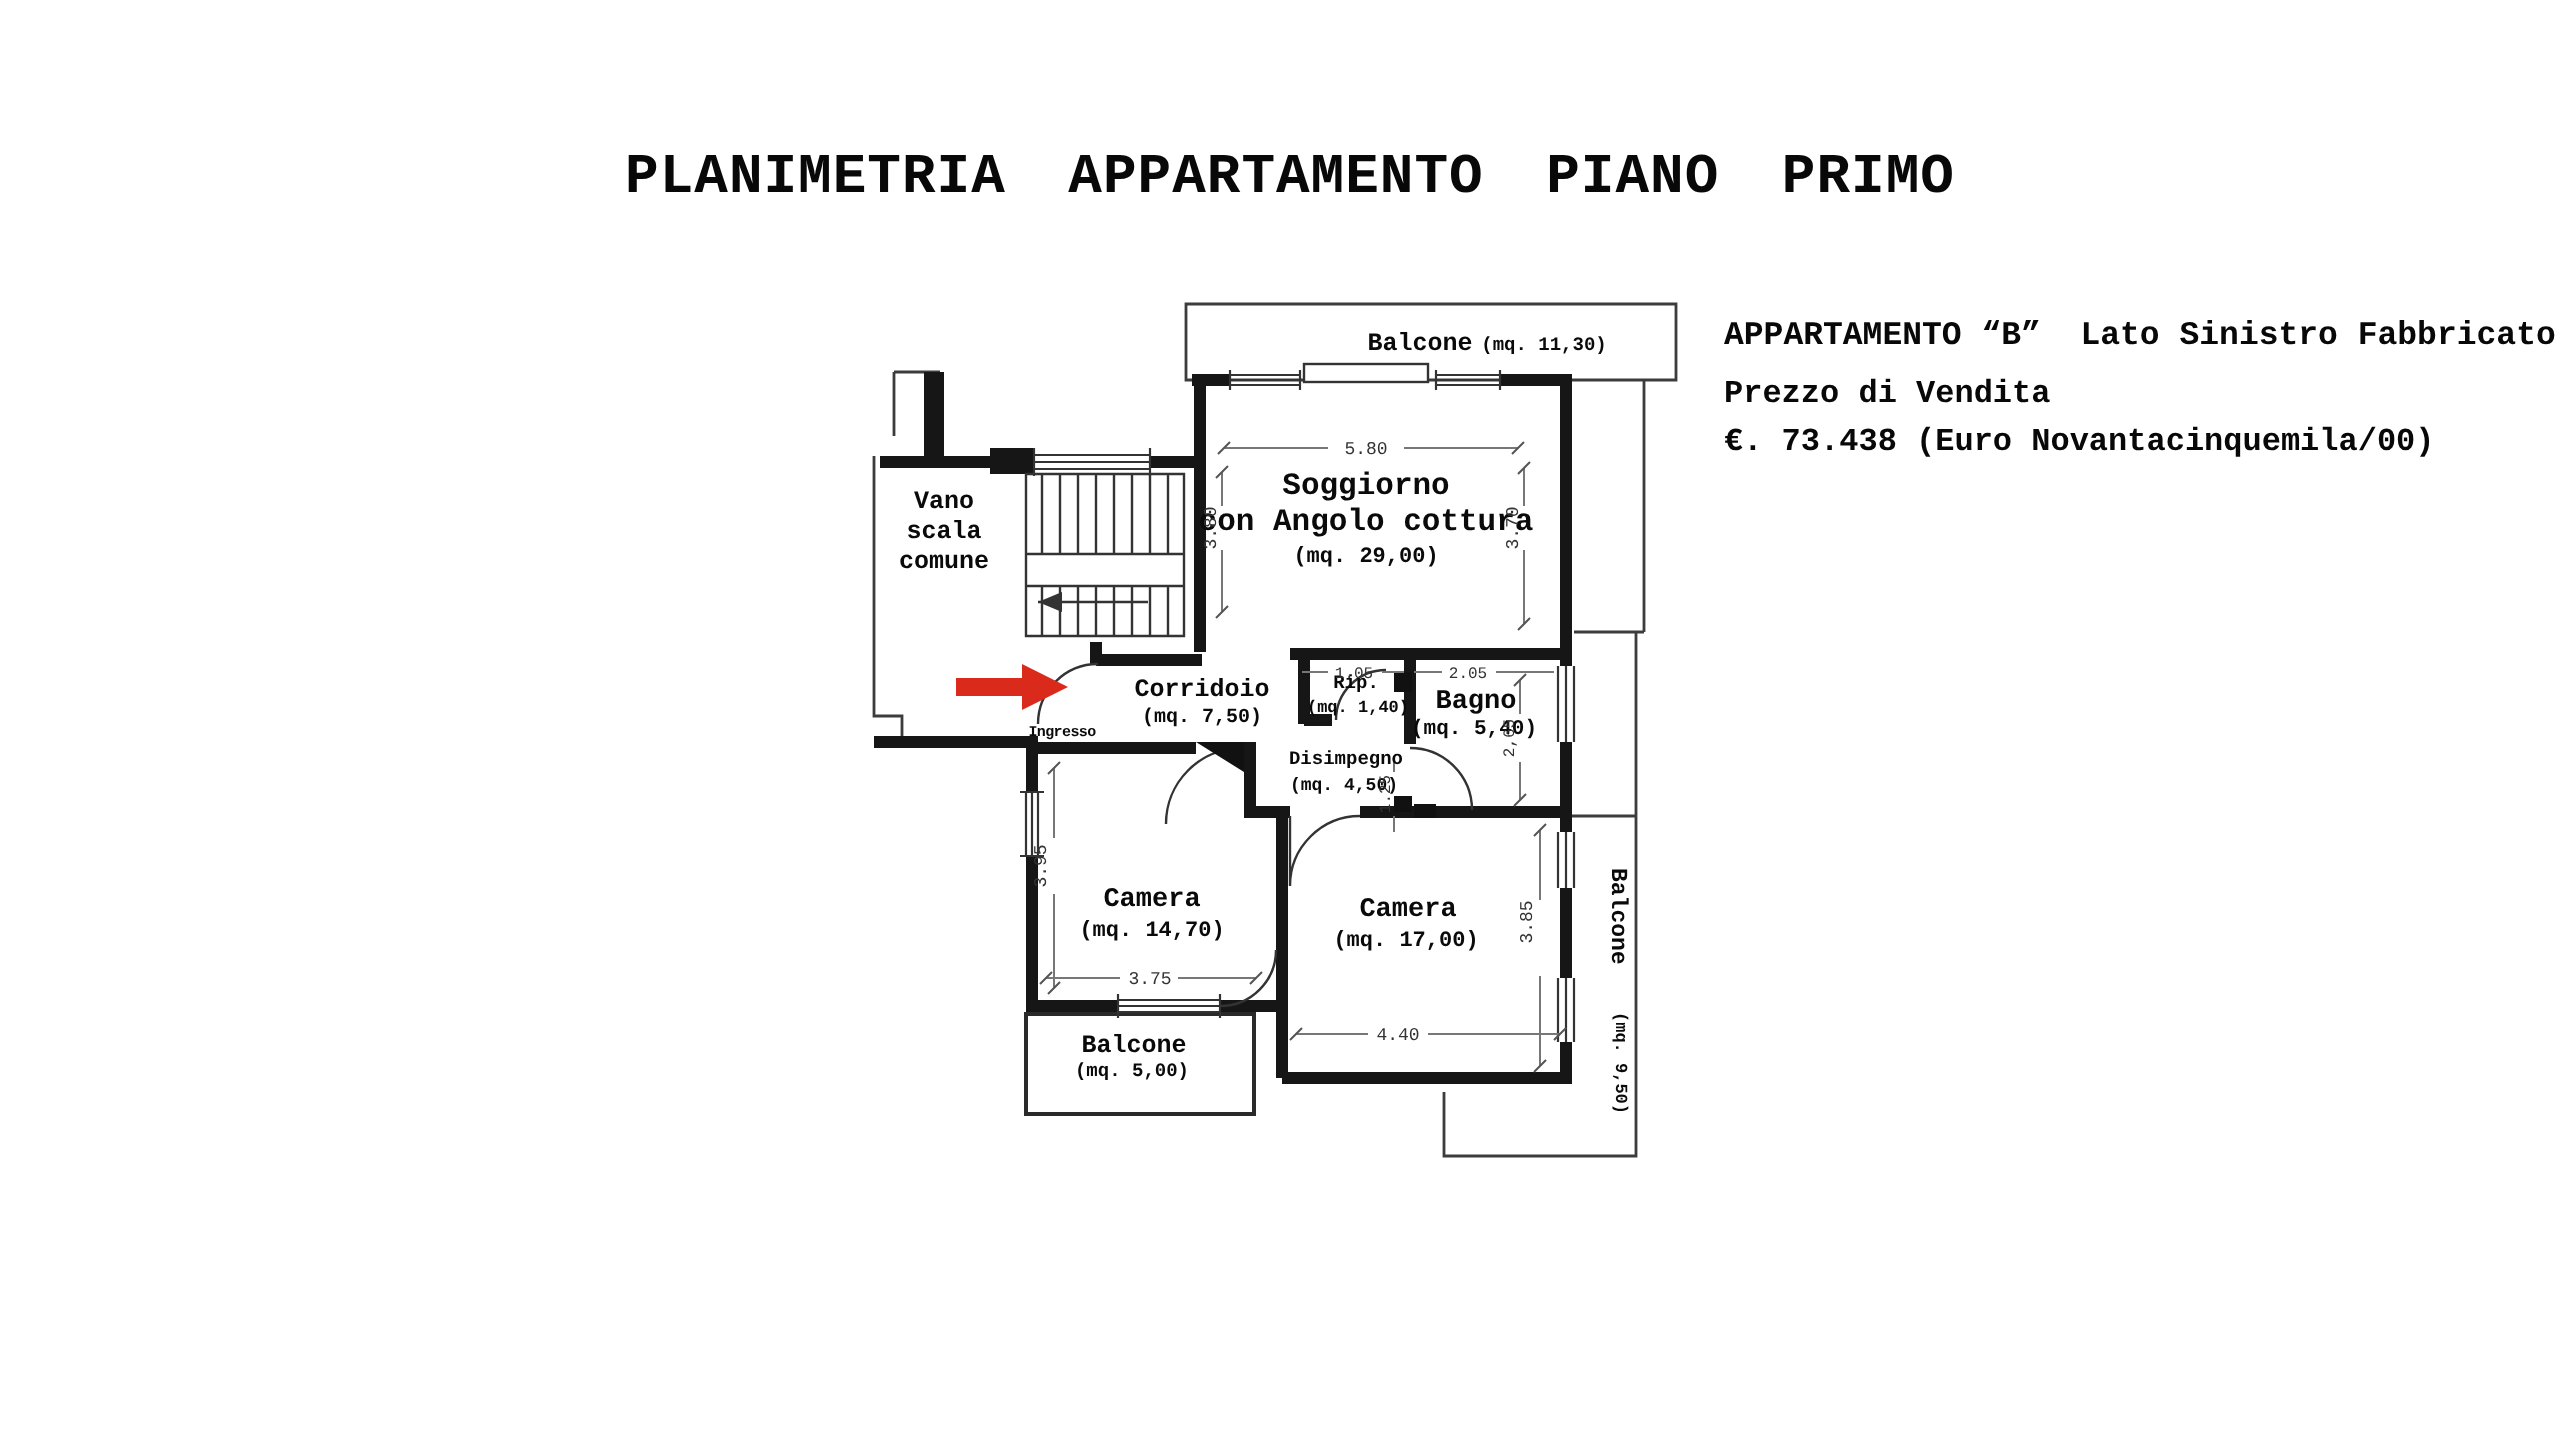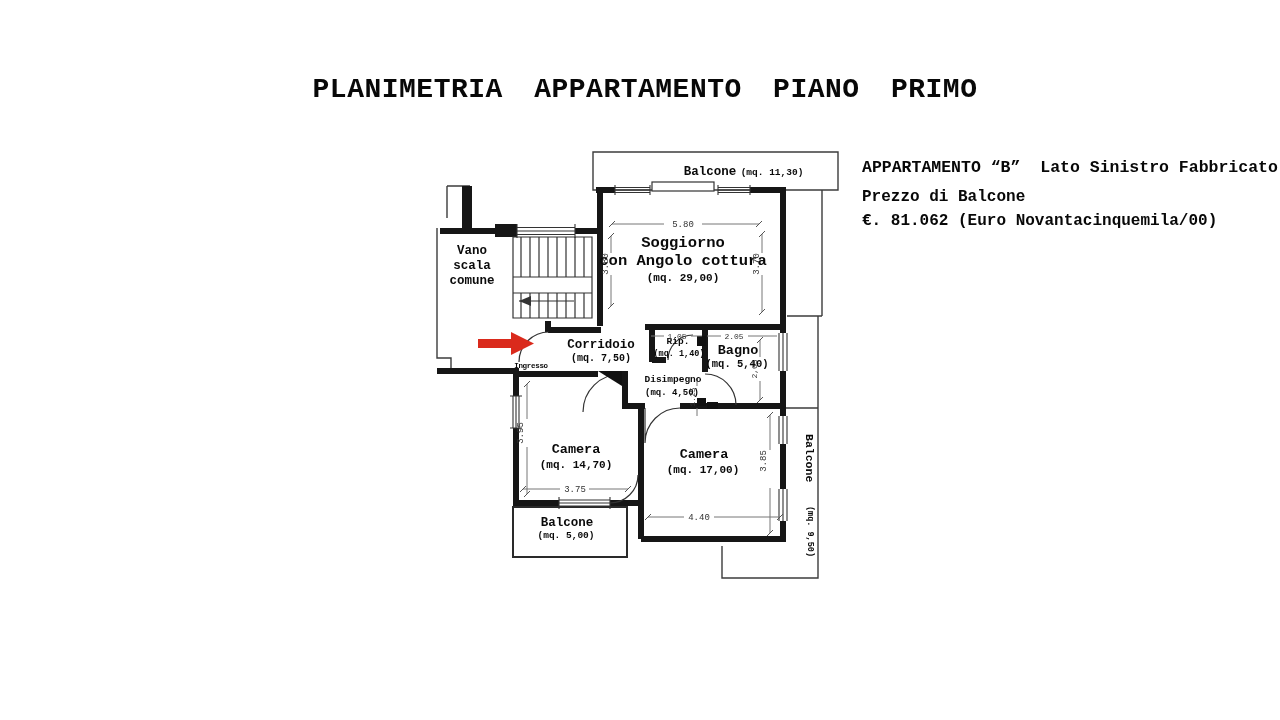--- a/index.html
+++ b/index.html
@@ -17,22 +17,22 @@
 </style>
 </head>
 <body>
 
 <div class="stage">
 
   <div class="page-title">PLANIMETRIA APPARTAMENTO PIANO PRIMO</div>
 
   <div class="listing">
     <div class="l1">APPARTAMENTO “B”  Lato Sinistro Fabbricato</div>
-    <div class="l2">Prezzo di Balcone</div>
-    <div class="l3">€. 81.062 (Euro Novantacinquemila/00)</div>
+    <div class="l2">Prezzo di Vendita</div>
+    <div class="l3">€. 73.438 (Euro Novantacinquemila/00)</div>
   </div>
 
   <svg width="1280" height="720" viewBox="0 0 1280 720">
 
     <path fill="none" stroke="#3c3c3c" stroke-width="1.4" d="M593,152 H838 V190 H593 Z
          M822,190 V316 M787,316 H822
          M818,316 V578 H722 V546
          M786,408 H818
          M447,186 H470 M447,186 V218
          M437,228 V358 H451 V371"></path>

